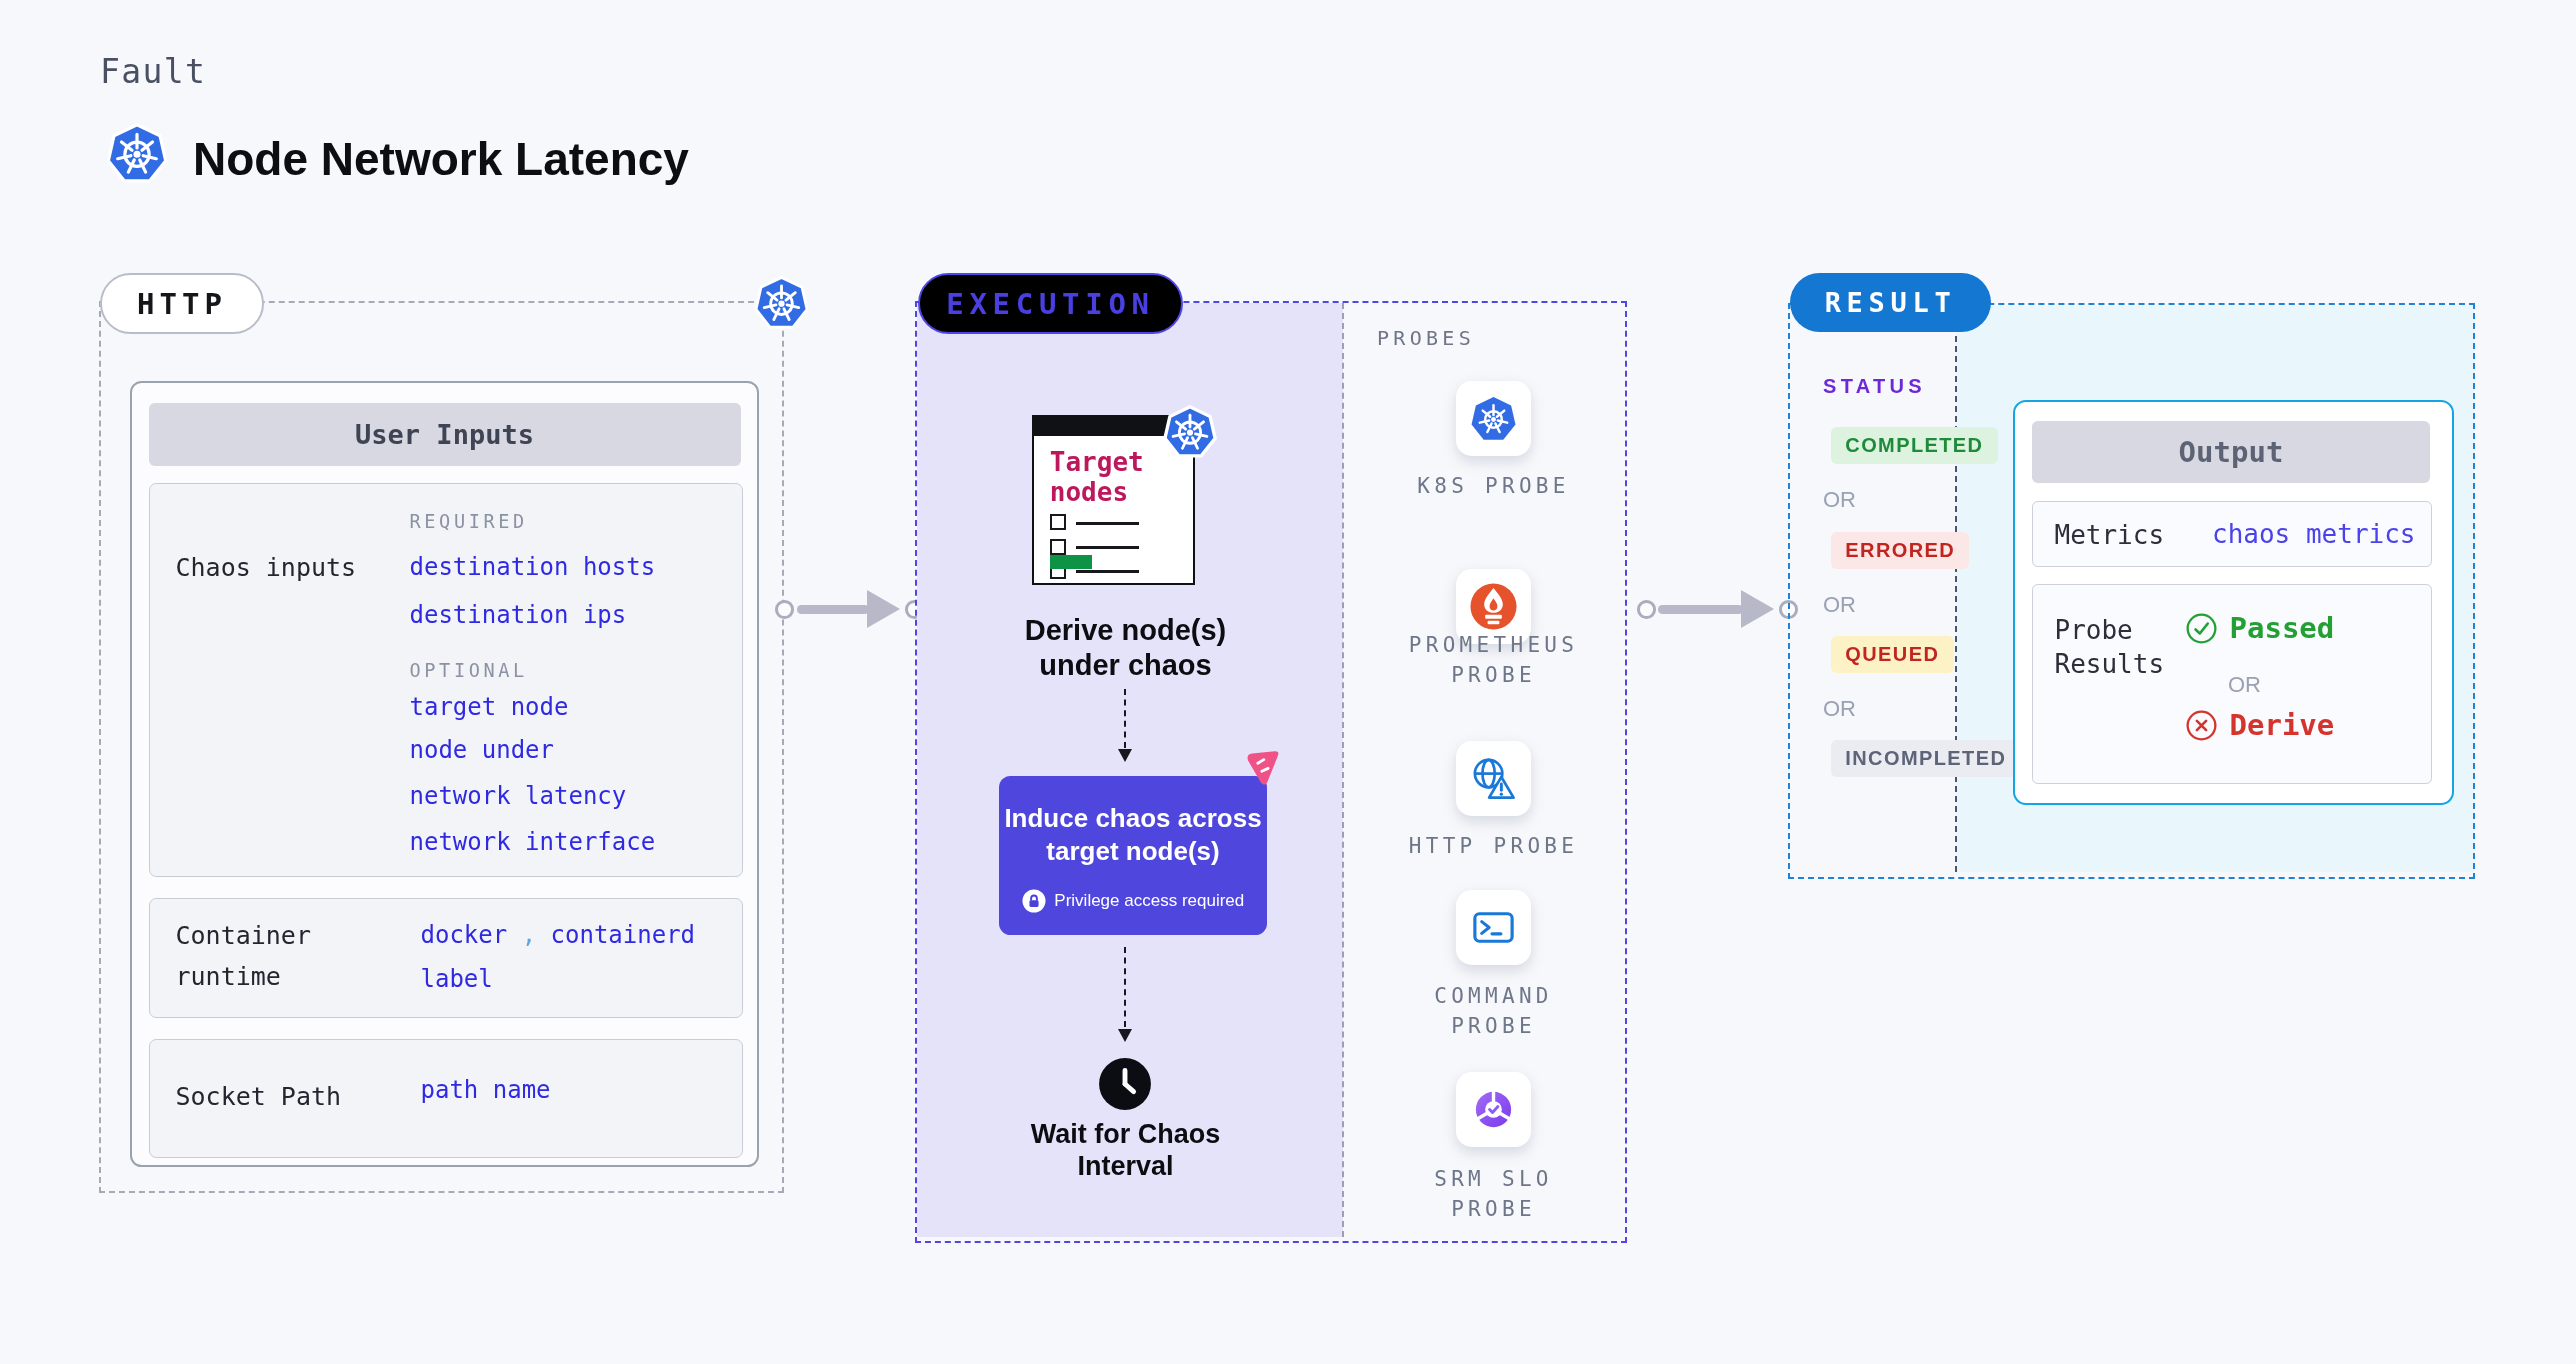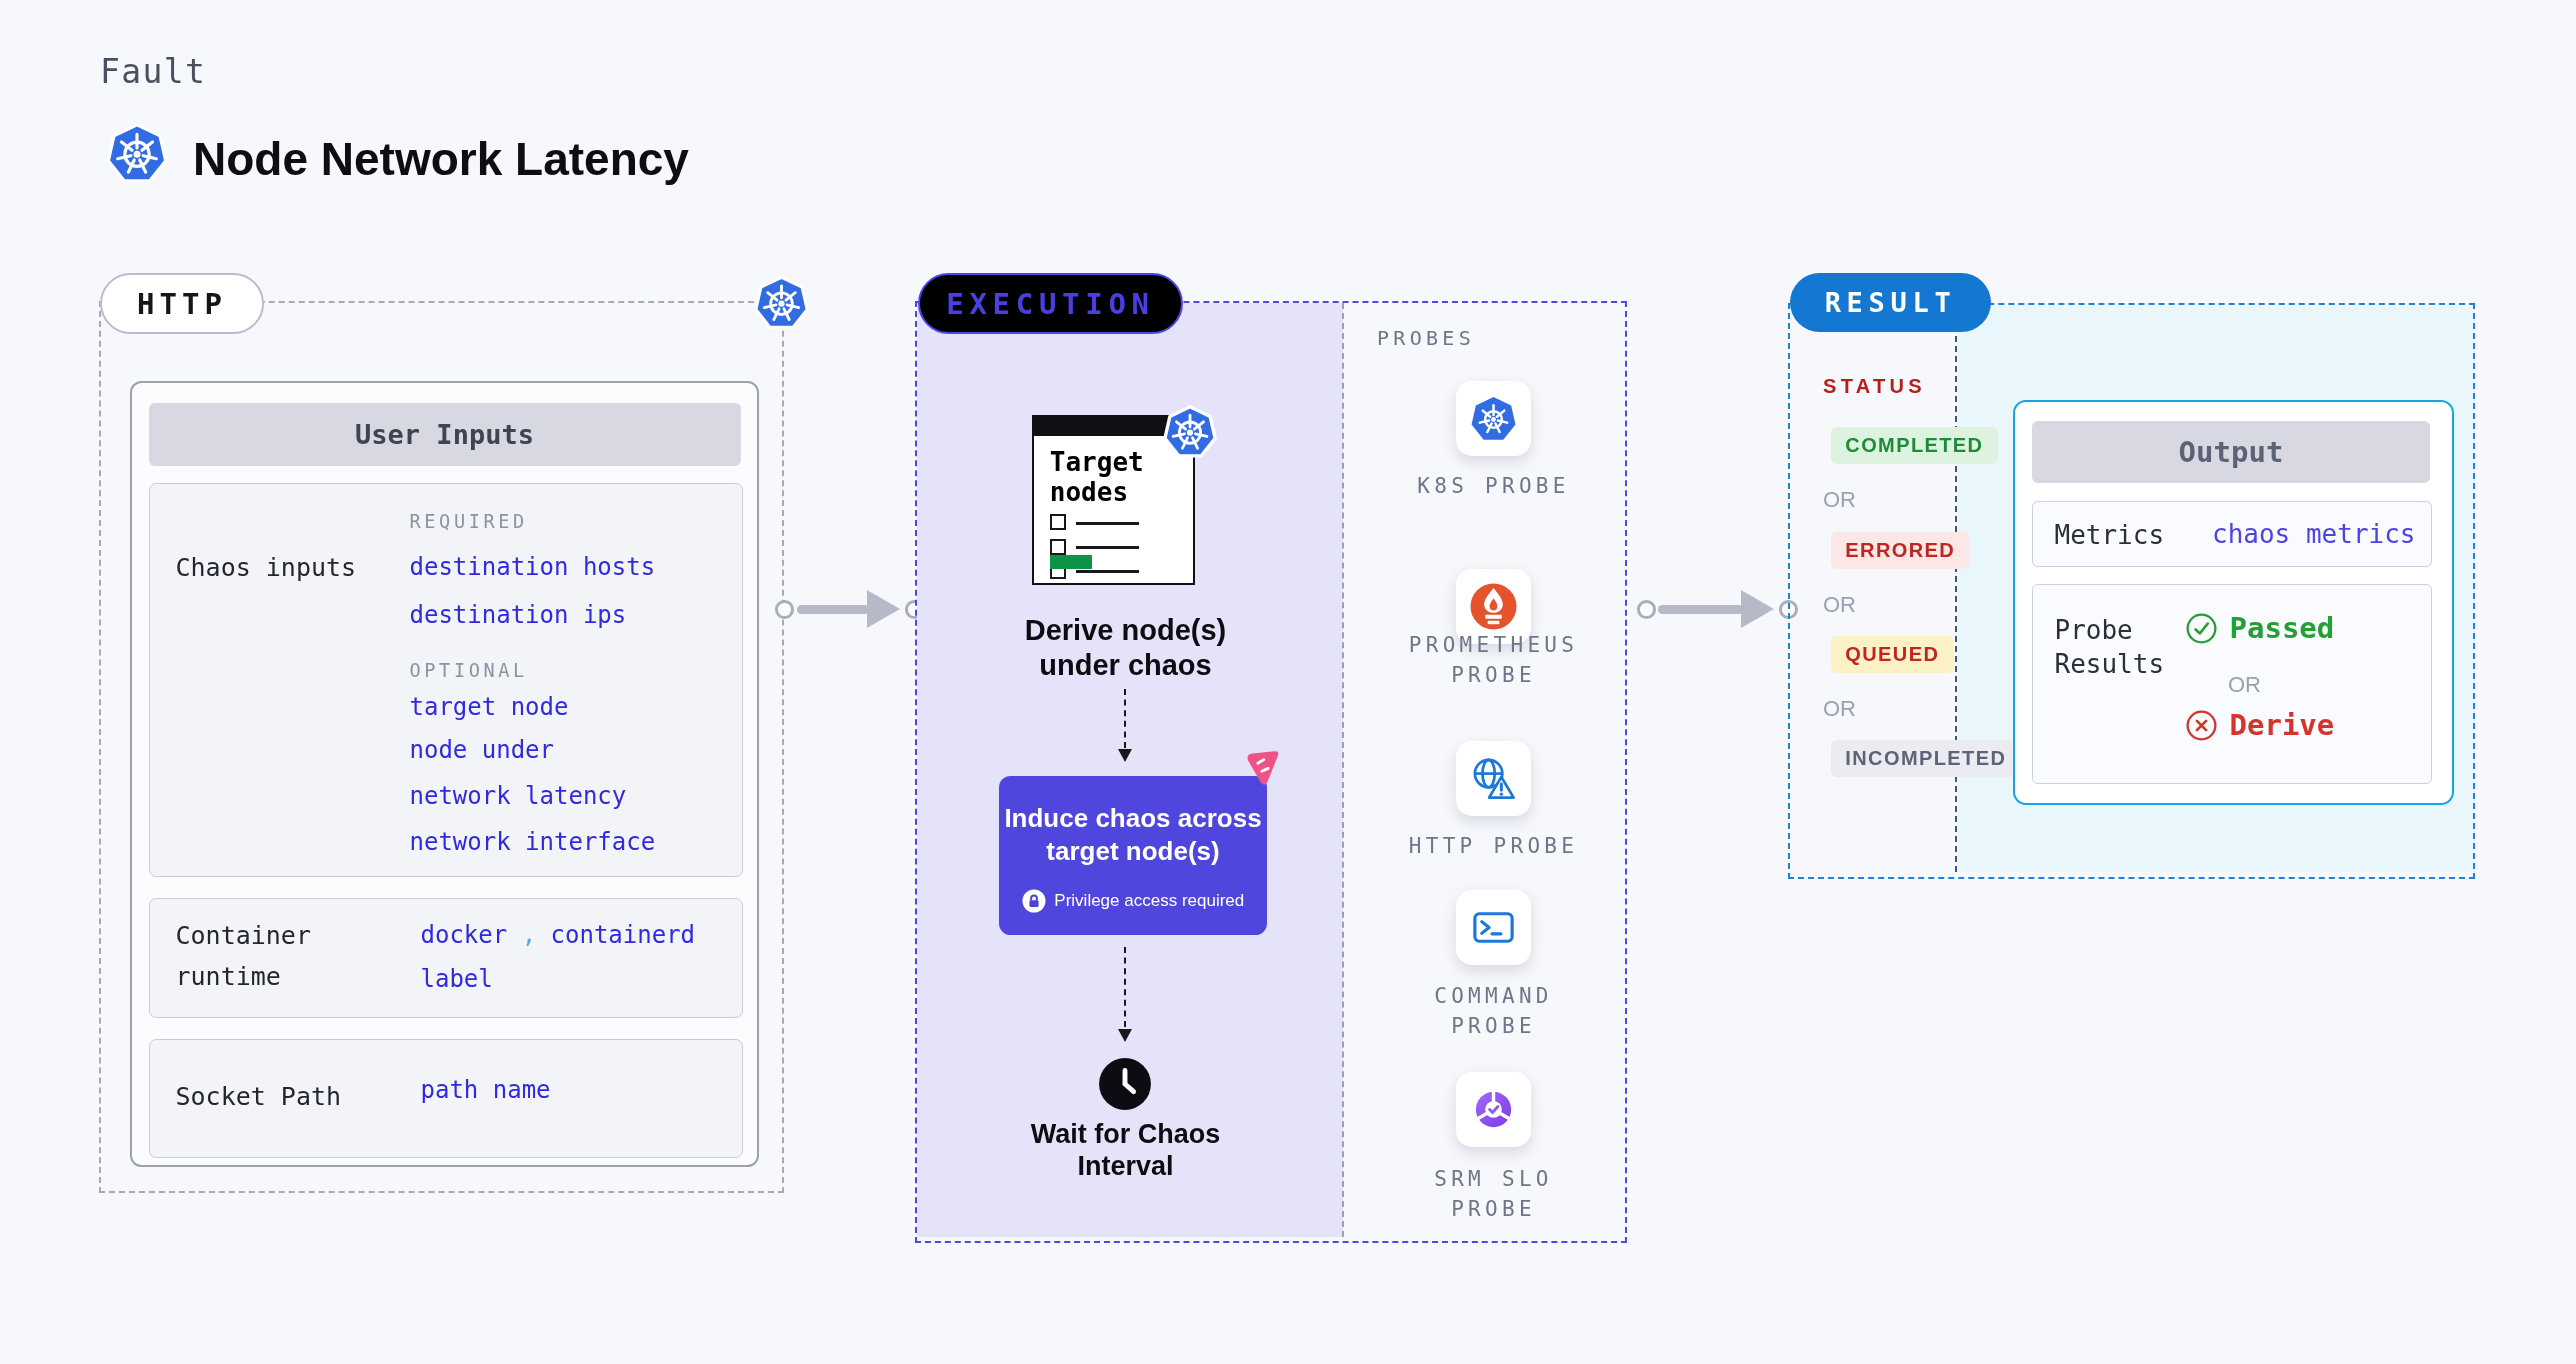--- a/index.html
+++ b/index.html
@@ -45,38 +45,38 @@
   .harrow-head{width:0;height:0;border-top:19.3px solid transparent;border-bottom:19.3px solid transparent;
                border-left:33px solid #b7b9c8;}
   .varrow-line{width:0;border-left:2.9px dashed #17181d;}
   .varrow-head{width:0;height:0;border-left:7.2px solid transparent;border-right:7.2px solid transparent;
                border-top:13px solid #17181d;}
 
   
   .probes-title{font-size:20px;color:#6e7587;letter-spacing:4.3px;}
   .target-card{background:#ffffff;border:2.9px solid #101114;}
   .target-topbar{background:#101114;}
-  .tc-title{font-size:26px;line-height:1.16;font-weight:bold;color:#000000;}
+  .tc-title{font-size:26px;line-height:1.16;font-weight:bold;color:#be185d;}
   .tc-box{width:15.8px;height:15.8px;border:2.9px solid #16181d;box-sizing:border-box;}
   .tc-line{height:2.9px;background:#16181d;}
   .tc-bar{background:#0e9246;}
   .step-label{font-size:29px;line-height:1.2;font-weight:bold;color:#0c0d10;text-align:center;
               font-family:"Liberation Sans",sans-serif;}
   .induce-box{background:#4f46dd;border-radius:11.5px;color:#ffffff;}
   .induce-title{font-size:26px;line-height:1.28;font-weight:bold;text-align:center;
                 font-family:"Liberation Sans",sans-serif;}
   .privilege{font-size:17px;font-family:"Liberation Sans",sans-serif;}
 
   
   .probe-card{width:75px;height:75px;background:#ffffff;border-radius:15.8px;
               box-shadow:0 5.7px 13px rgba(130,140,165,.28);display:flex;align-items:center;justify-content:center;}
   .probe-label{font-size:21px;letter-spacing:4.3px;color:#6e7689;text-align:center;line-height:1.45;}
 
   
-  .status-title{font-size:20px;font-weight:bold;letter-spacing:4.3px;color:#b91c1c;font-family:"Liberation Sans",sans-serif;}
+  .status-title{font-size:20px;font-weight:bold;letter-spacing:4.3px;color:#6d28d9;font-family:"Liberation Sans",sans-serif;}
   .status-pill{display:inline-block;border-radius:5.7px;padding:7.2px 14.3px;font-size:20px;font-weight:bold;
                letter-spacing:1.4px;font-family:"Liberation Sans",sans-serif;}
   .pill-completed{background:#def3df;color:#1d8b3a;}
   .pill-errored{background:#fbe7e6;color:#c1251f;}
   .pill-queued{background:#fdf2c5;color:#c1251f;}
   .pill-incompleted{background:#eaecf2;color:#5d6478;}
   .or-label{font-size:22px;color:#99a1b3;font-family:"Liberation Sans",sans-serif;}
 
   .output-box{background:#ffffff;border:2.9px solid #14a5e3;border-radius:13px;}
   .output-header{background:#d8d8e2;border-radius:5.7px;display:flex;align-items:center;justify-content:center;

